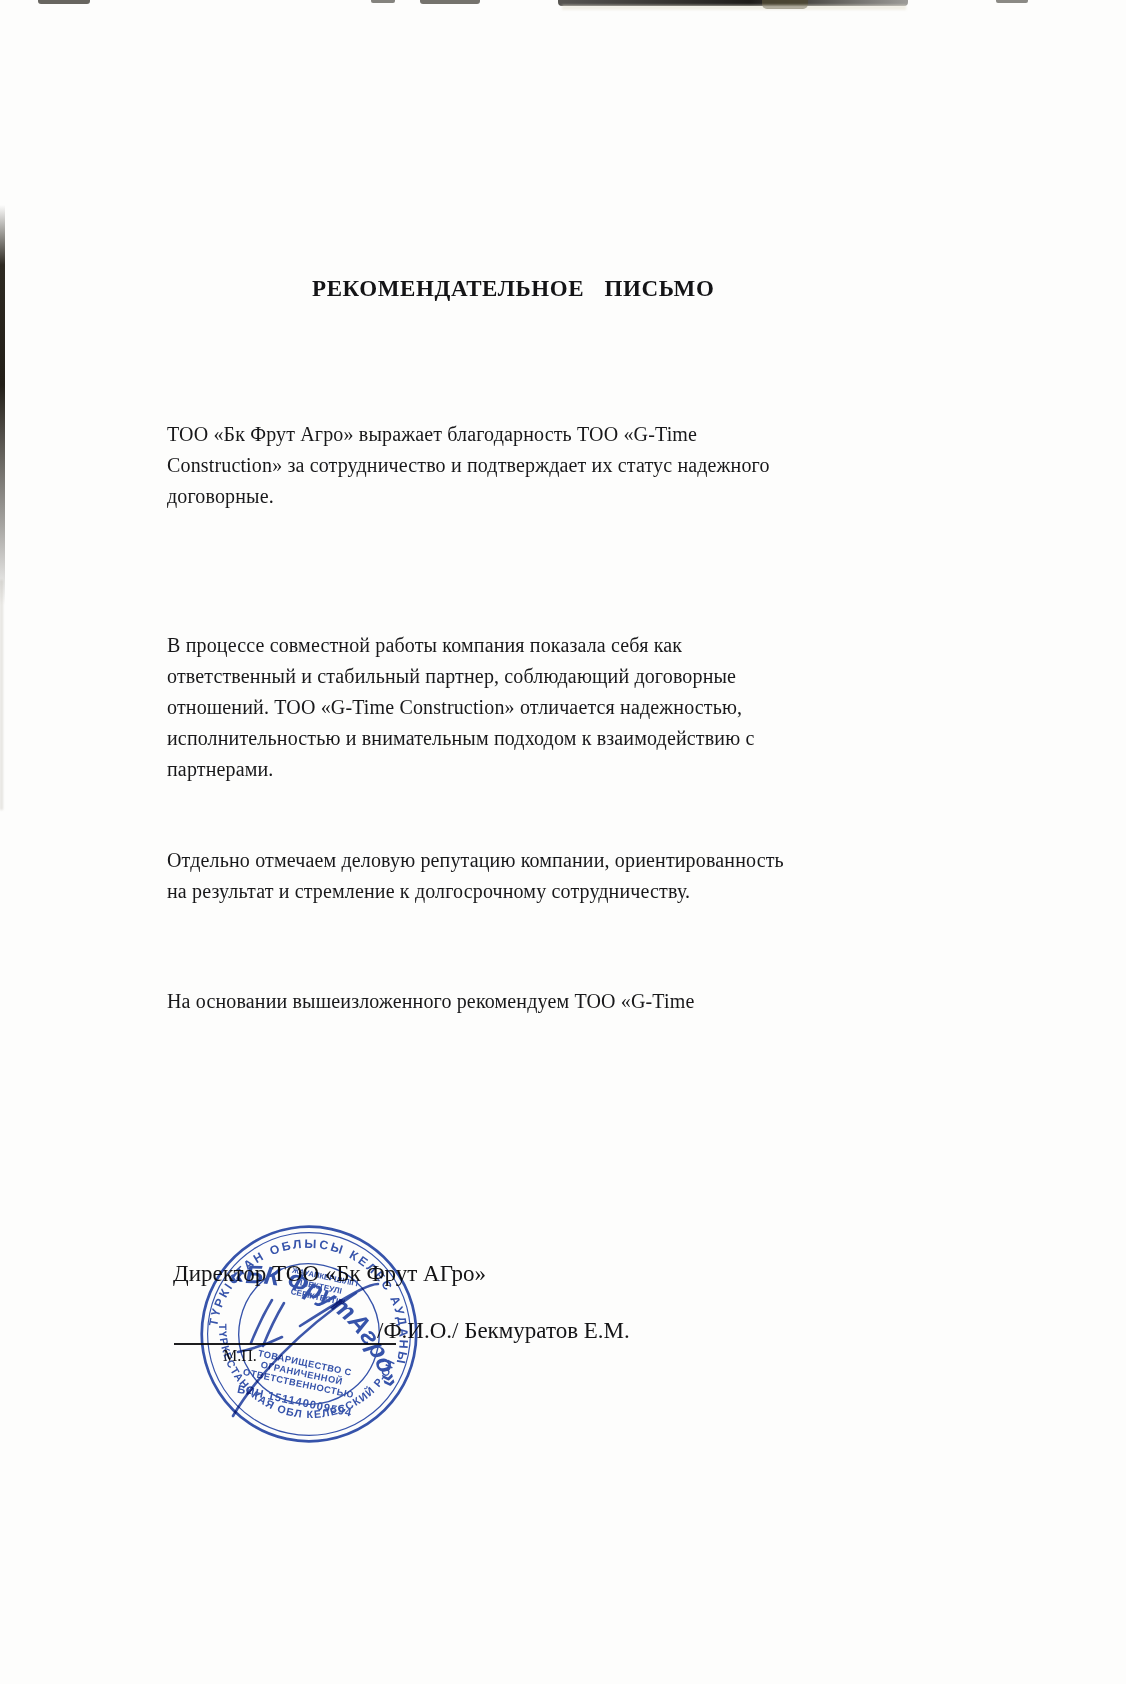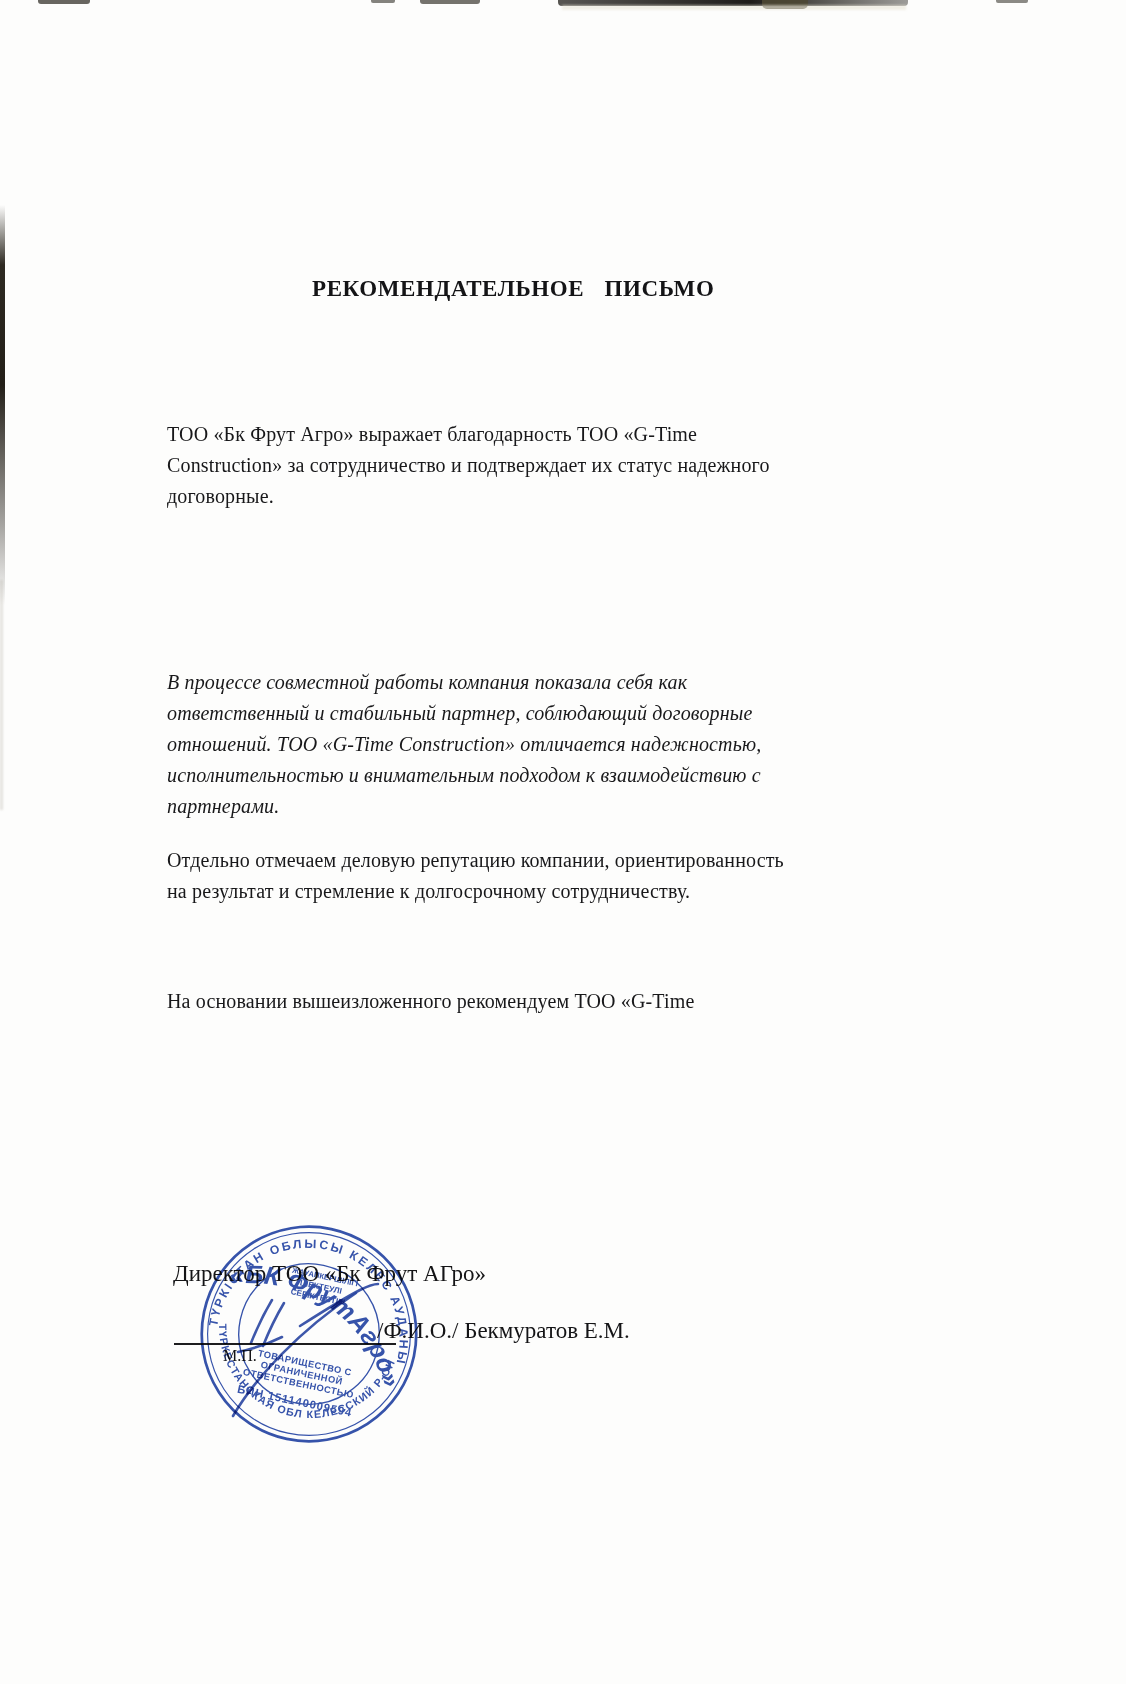--- a/index.html
+++ b/index.html
@@ -26,21 +26,21 @@
   .leftstrip2{left:0;top:580px;width:3px;height:230px;background:#b7b3a8;opacity:.35;filter:blur(1px);}
 
   
   .title{
     position:absolute;left:312px;top:276px;
     font-size:23px;font-weight:bold;letter-spacing:.6px;word-spacing:14px;
     color:#141416;white-space:nowrap;
   }
   .para{position:absolute;left:167px;width:740px;font-size:20px;line-height:31px;letter-spacing:.15px;color:#18181a;}
   .p1{top:419px;}
-  .p2{top:667px;font-style:italic;}
+  .p2{top:630px;}
   .p3{top:812px;margin-top:33px;}
   .p4{top:986px;}
   .line{white-space:nowrap;}
 
   .director{position:absolute;left:173px;top:1261px;font-size:23px;white-space:nowrap;color:#141416;}
   .fio{position:absolute;left:377px;top:1318px;font-size:23px;white-space:nowrap;color:#141416;}
   .sig-underline{position:absolute;left:174px;top:1343px;width:222px;height:2px;background:#1d1d1f;}
   .mp{position:absolute;left:175px;top:1347px;font-size:16px;color:#141416;margin-left:48px;}
 
   

